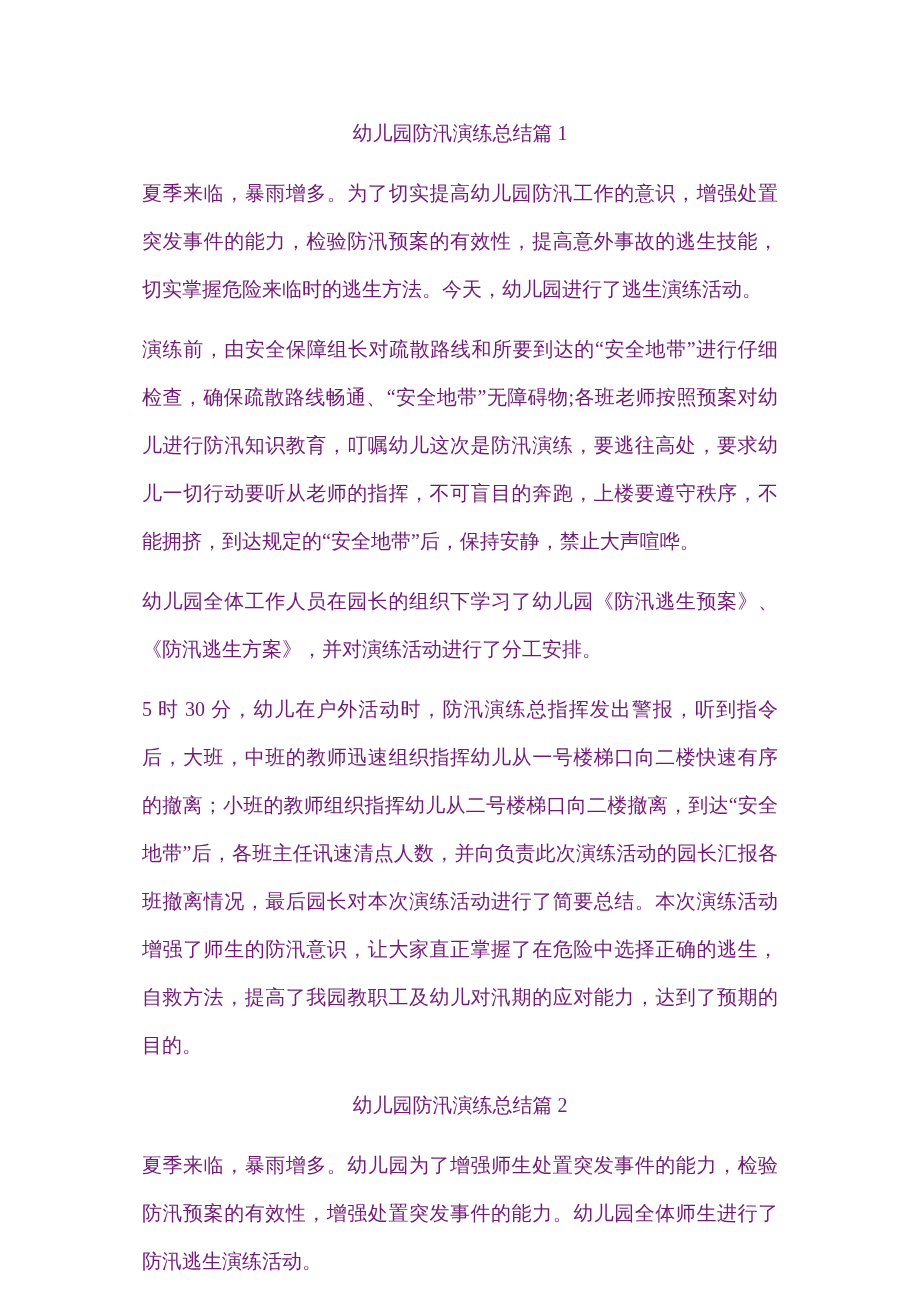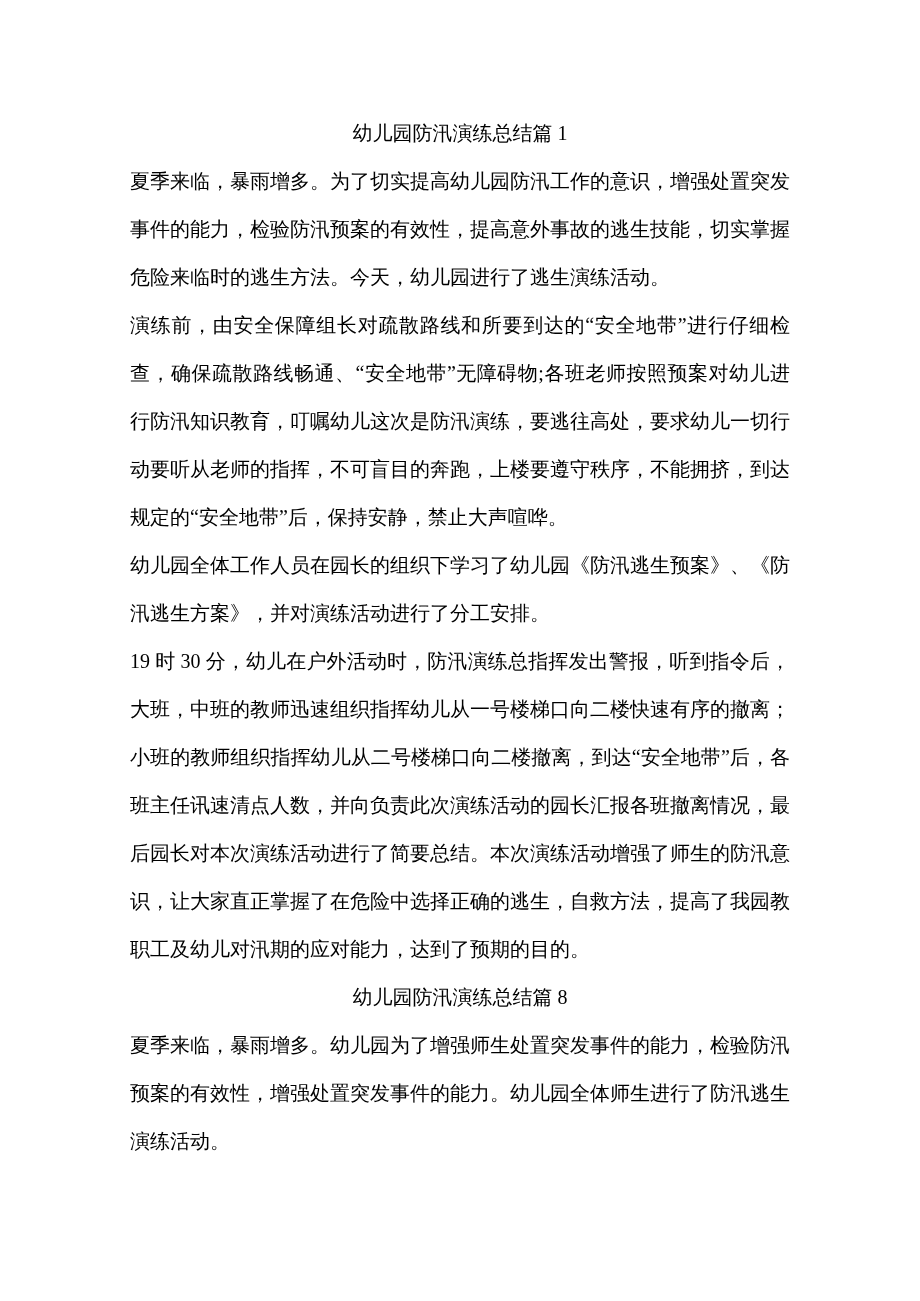--- a/index.html
+++ b/index.html
@@ -11,49 +11,49 @@
     position: relative;
     width: 920px;
     height: 1301px;
     box-sizing: border-box;
     margin: 0 auto;
     background: #ffffff;
     padding: 109px 130px 0 130px;
     font-family: "Liberation Serif", "DejaVu Serif", serif;
     font-size: 20px;
     line-height: 48px;
-    color: #000000;
+    color: #701a75;
     overflow: hidden;
   }
   .section-title {
     text-align: center;
     font-weight: normal;
     font-size: 20px;
     margin: 0;
   }
   .para {
-    margin: 0;
+    margin: 12px;
     text-align: justify;
     text-justify: inter-ideograph;
     letter-spacing: 0;
     font-family: Liberation Serif, serif;
   }
 </style>
 </head>
 <body>
 
 <div class="page">
 
   <h1 class="section-title">幼儿园防汛演练总结篇 1</h1>
 
   <p class="para">夏季来临，暴雨增多。为了切实提高幼儿园防汛工作的意识，增强处置突发事件的能力，检验防汛预案的有效性，提高意外事故的逃生技能，切实掌握危险来临时的逃生方法。今天，幼儿园进行了逃生演练活动。</p>
 
   <p class="para">演练前，由安全保障组长对疏散路线和所要到达的“安全地带”进行仔细检查，确保疏散路线畅通、“安全地带”无障碍物;各班老师按照预案对幼儿进行防汛知识教育，叮嘱幼儿这次是防汛演练，要逃往高处，要求幼儿一切行动要听从老师的指挥，不可盲目的奔跑，上楼要遵守秩序，不能拥挤，到达规定的“安全地带”后，保持安静，禁止大声喧哗。</p>
 
   <p class="para">幼儿园全体工作人员在园长的组织下学习了幼儿园《防汛逃生预案》、《防汛逃生方案》，并对演练活动进行了分工安排。</p>
 
-  <p class="para">19 时 30 分，幼儿在户外活动时，防汛演练总指挥发出警报，听到指令后，大班，中班的教师迅速组织指挥幼儿从一号楼梯口向二楼快速有序的撤离；小班的教师组织指挥幼儿从二号楼梯口向二楼撤离，到达“安全地带”后，各班主任讯速清点人数，并向负责此次演练活动的园长汇报各班撤离情况，最后园长对本次演练活动进行了简要总结。本次演练活动增强了师生的防汛意识，让大家直正掌握了在危险中选择正确的逃生，自救方法，提高了我园教职工及幼儿对汛期的应对能力，达到了预期的目的。</p>
+  <p class="para">5 时 30 分，幼儿在户外活动时，防汛演练总指挥发出警报，听到指令后，大班，中班的教师迅速组织指挥幼儿从一号楼梯口向二楼快速有序的撤离；小班的教师组织指挥幼儿从二号楼梯口向二楼撤离，到达“安全地带”后，各班主任讯速清点人数，并向负责此次演练活动的园长汇报各班撤离情况，最后园长对本次演练活动进行了简要总结。本次演练活动增强了师生的防汛意识，让大家直正掌握了在危险中选择正确的逃生，自救方法，提高了我园教职工及幼儿对汛期的应对能力，达到了预期的目的。</p>
 
-  <h1 class="section-title">幼儿园防汛演练总结篇 8</h1>
+  <h1 class="section-title">幼儿园防汛演练总结篇 2</h1>
 
   <p class="para">夏季来临，暴雨增多。幼儿园为了增强师生处置突发事件的能力，检验防汛预案的有效性，增强处置突发事件的能力。幼儿园全体师生进行了防汛逃生演练活动。</p>
 
 </div>
 
 </body></html>

